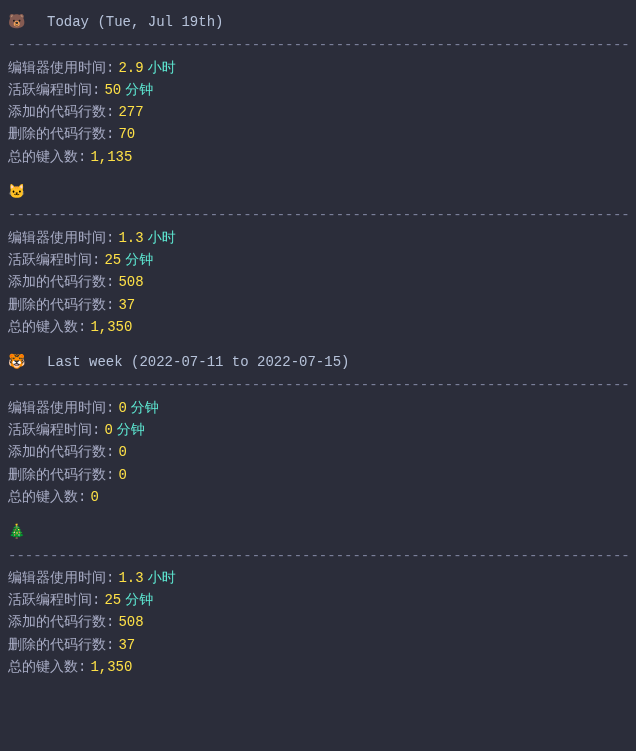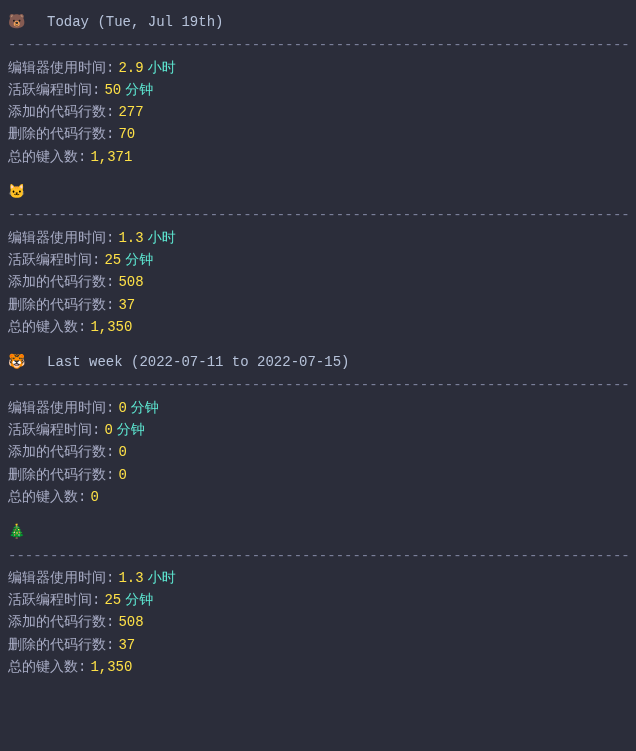--- a/index.html
+++ b/index.html
@@ -96,21 +96,21 @@
         </div>
         <div class="stat-line">
           <span class="stat-label">删除的代码行数</span>
           <span class="colon">: </span>
           <span class="stat-value">70</span>
           <span class="stat-unit"></span>
         </div>
         <div class="stat-line">
           <span class="stat-label">总的键入数</span>
           <span class="colon">: </span>
-          <span class="stat-value">1,371</span>
+          <span class="stat-value">1,135</span>
           <span class="stat-unit"></span>
         </div>
       </div>
     </div>
     <div class="section">
       <div class="header">
         <span class="icon">🐱</span>
       </div>
       <div class="divider">---------------------------------------------------------------------------</div>
       <div class="stats">

